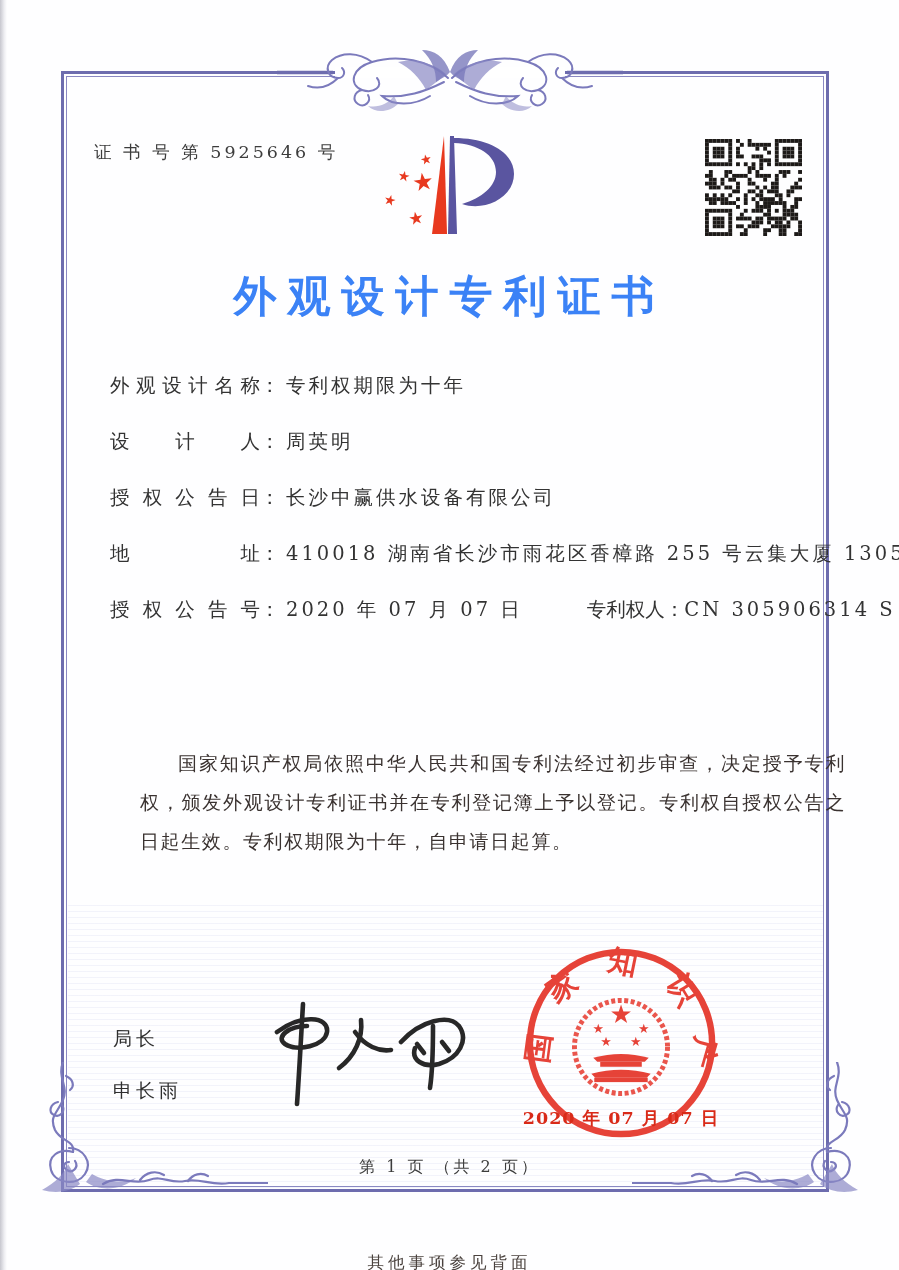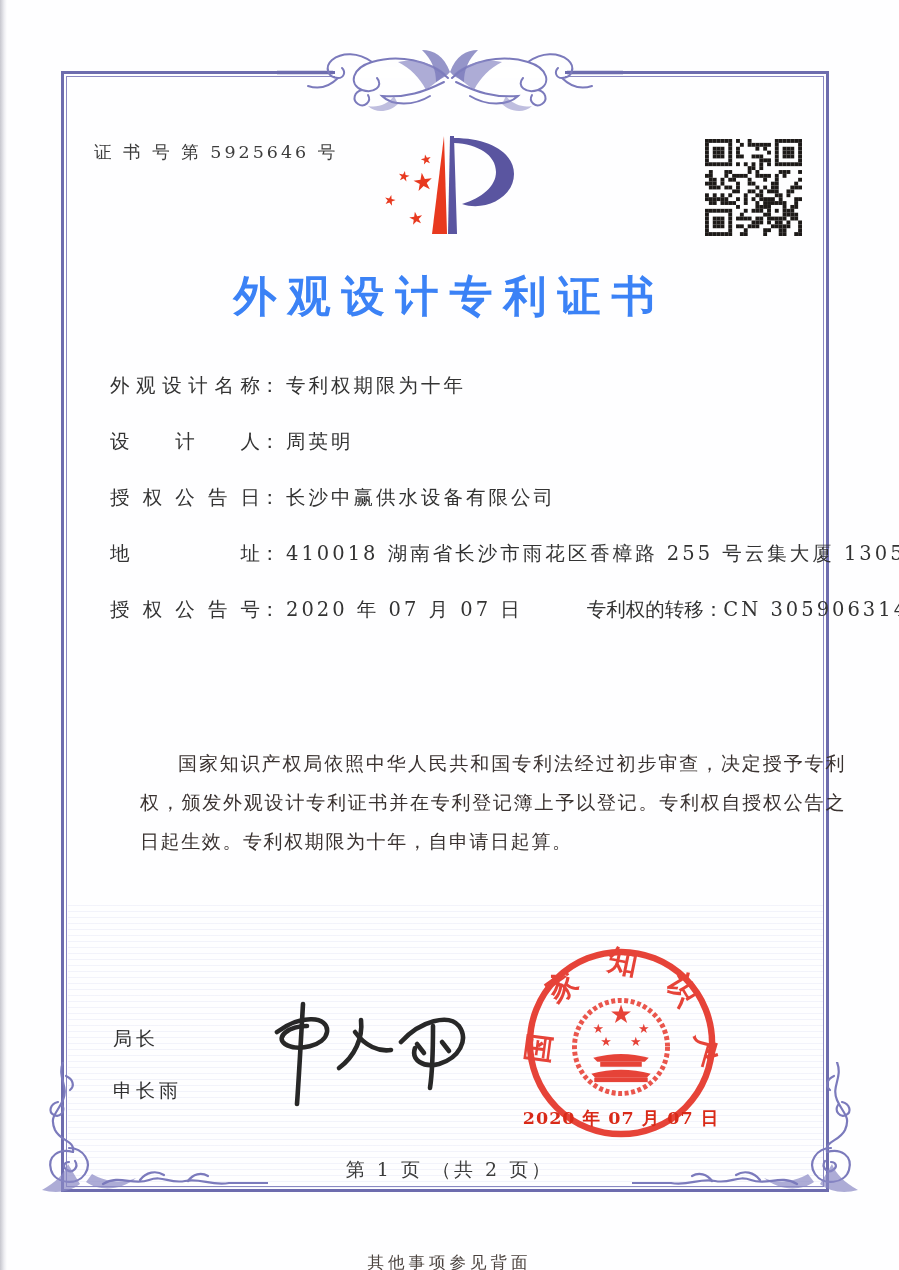--- a/index.html
+++ b/index.html
@@ -32,21 +32,21 @@
   .paras{position:absolute;left:100px;top:744px;width:706px;font-size:19px;line-height:39px;
         letter-spacing:1.6px;text-align:justify;color:#3a3230;margin-left:40px;}
   .paras p{margin:0;text-indent:2em;}
   .signer{position:absolute;left:113px;top:1026px;font-size:19px;letter-spacing:4px;color:#2e2e2e;}
   .signer div{margin-bottom:26px;}
   .sig{position:absolute;left:243px;top:998px;width:225px;height:112px;}
   .seal{position:absolute;left:522px;top:944px;width:198px;height:198px;opacity:.93;}
   .seal-date{position:absolute;left:520px;top:1106px;width:202px;text-align:center;
         font-size:17.5px;letter-spacing:1px;color:#d92a18;font-weight:bold;}
   .page-ind{position:absolute;left:0;top:1157px;width:899px;text-align:center;
-        font-size:19px;letter-spacing:3px;color:#3c3c3c;}
+        font-size:16px;letter-spacing:3px;color:#3c3c3c;}
   .back-note{position:absolute;left:0;top:1214px;width:899px;text-align:center;
         font-size:16.5px;letter-spacing:4px;color:#4a423e;margin-top:38px;}
 </style>
 </head>
 <body>
 
 <div class="page">
 
   <div class="scan-edge"></div>
 
@@ -430,21 +430,21 @@
     <div class="frow">
       <span class="flabel">设计人</span><span class="fcolon">：</span><span class="fvalue">周英明</span>
     </div>
     <div class="frow">
       <span class="flabel">授权公告日</span><span class="fcolon">：</span><span class="fvalue">长沙中赢供水设备有限公司</span>
     </div>
     <div class="frow">
       <span class="flabel">地址</span><span class="fcolon">：</span><span class="fvalue">410018 湖南省长沙市雨花区香樟路 255 号云集大厦 1305 房</span>
     </div>
     <div class="frow">
-      <span class="flabel">授权公告号</span><span class="fcolon">：</span><span class="fvalue">2020 年 07 月 07 日</span><span class="grant-no"><span>专利权的转移</span><span>：</span><span class="fvalue">CN 305906314 S</span></span>
+      <span class="flabel">授权公告号</span><span class="fcolon">：</span><span class="fvalue">2020 年 07 月 07 日</span><span class="grant-no"><span>专利权人</span><span>：</span><span class="fvalue">CN 305906314 S</span></span>
     </div>
   </div>
 
   <div class="paras">
     <p>国家知识产权局依照中华人民共和国专利法经过初步审查，决定授予专利权，颁发外观设计专利证书并在专利登记簿上予以登记。专利权自授权公告之日起生效。专利权期限为十年，自申请日起算。</p>
   </div>
 
   <div class="signer">
     <div>局长</div>
     <div>申长雨</div>

